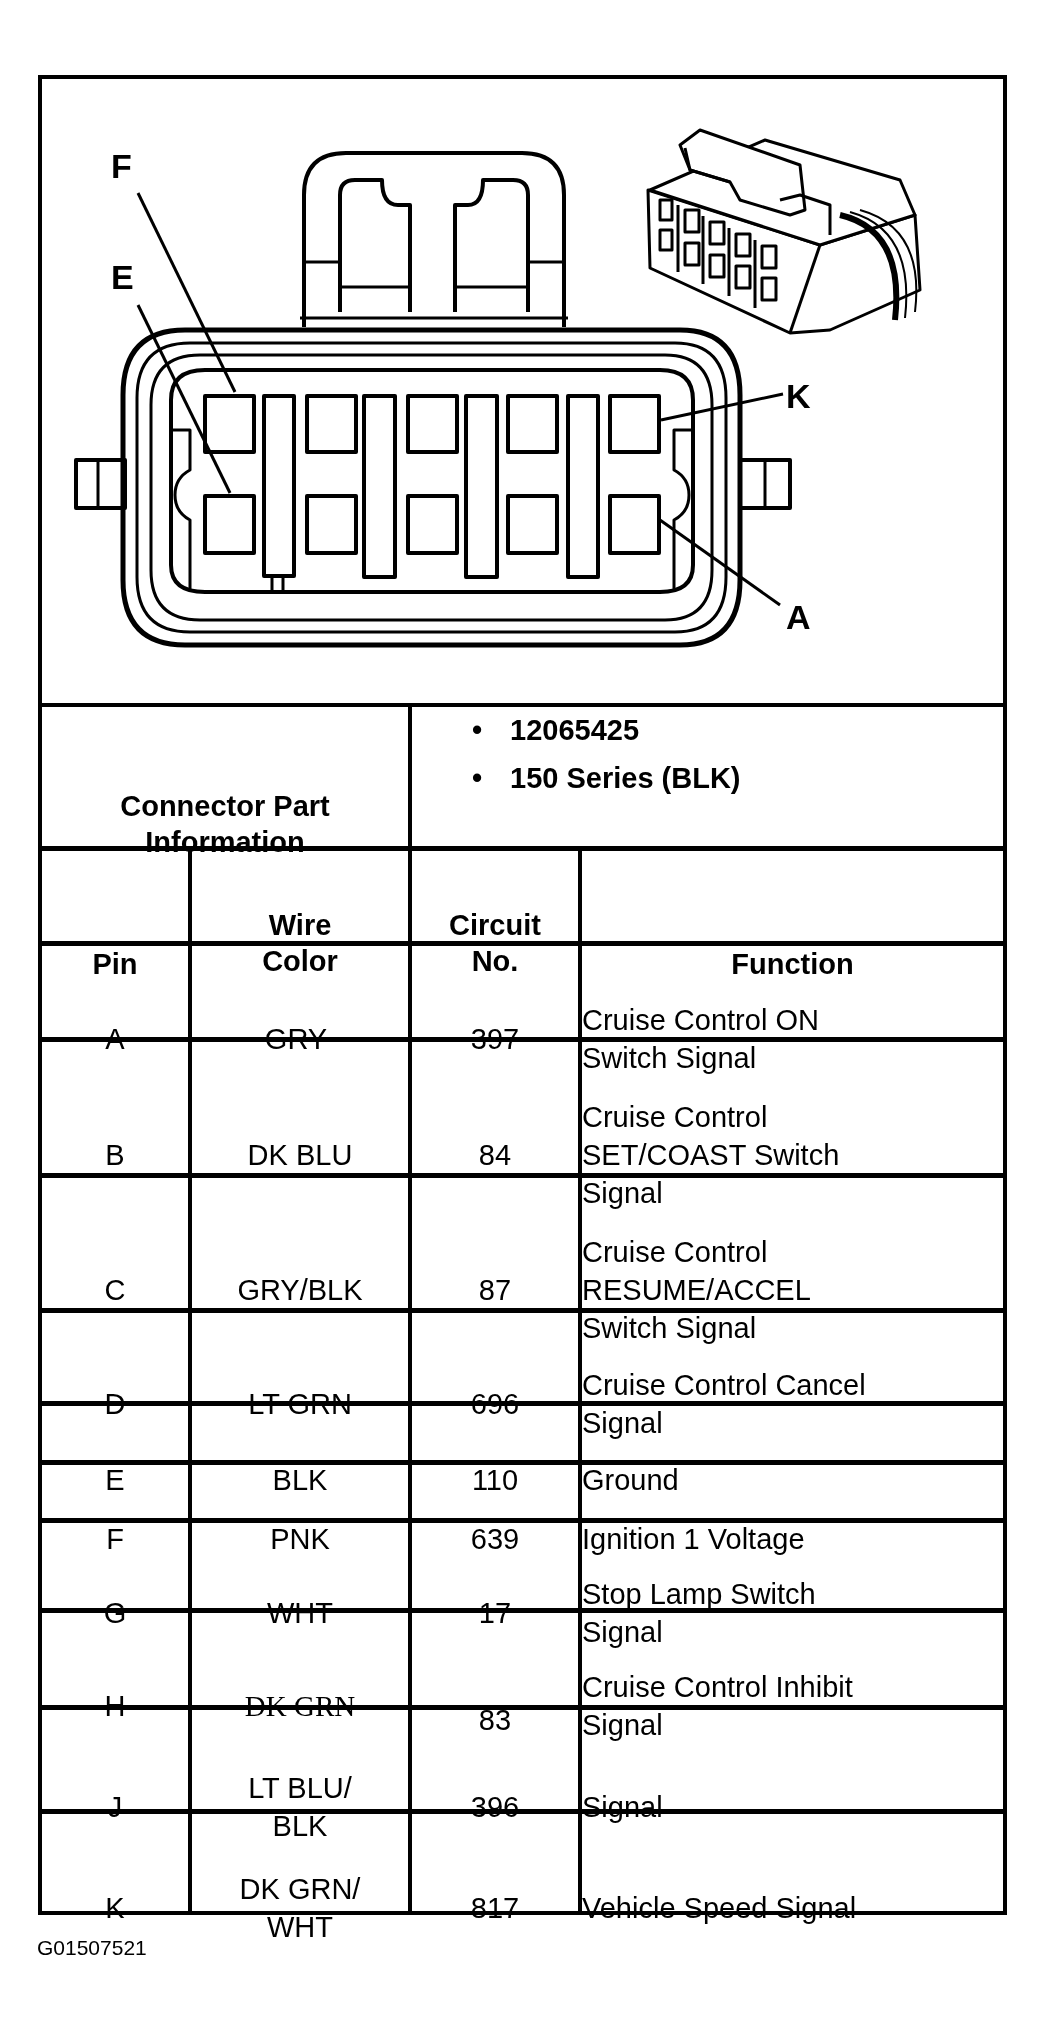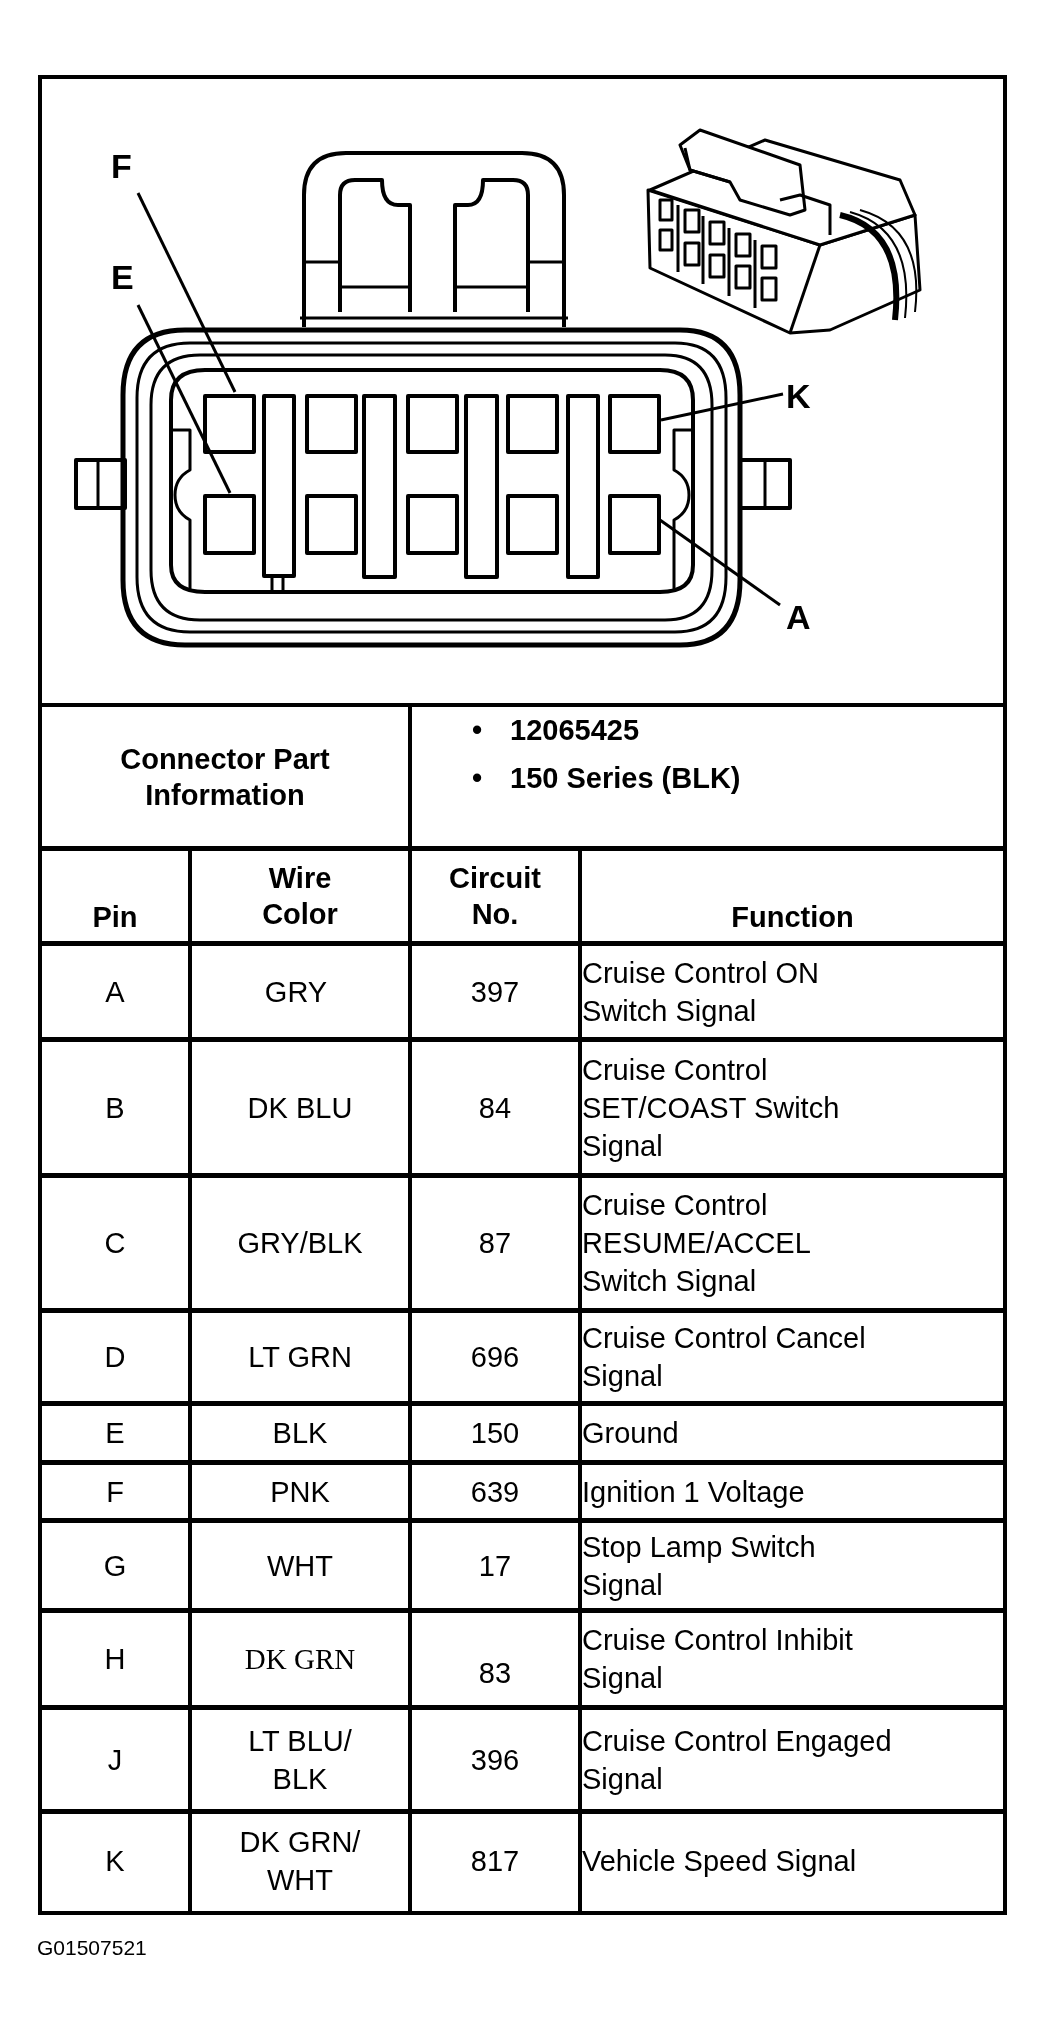--- a/index.html
+++ b/index.html
@@ -3,21 +3,21 @@
 <meta charset="utf-8">
 <style>
   html, body { margin: 0; padding: 0; background: #ffffff; }
   body { width: 1044px; height: 2035px; position: relative; overflow: hidden;
          font-family: "Liberation Sans", sans-serif; color: #000; }
   #frame { position: absolute; left: 38px; top: 75px; width: 969px; height: 1840px;
            box-sizing: border-box; border: 4px solid #000; }
   #drawing { position: absolute; left: 0; top: 0; width: 1044px; height: 710px; }
   .hline { position: absolute; left: 38px; width: 969px; background: #000; }
   .vline { position: absolute; width: 4px; background: #000; }
-  .cell { position: absolute; display: flex; align-items: center; box-sizing: border-box; }
+  .cell { position: absolute; display: flex; align-items: center; box-sizing: border-box; margin-top: 47px; }
   .center { justify-content: center; text-align: center; }
   .txt { font-size: 29px; line-height: 38px; }
   .bold { font-weight: bold; font-size: 29px; line-height: 36px; }
   .func { justify-content: flex-start; padding-left: 0; text-align: left; }
   .info-list { position: absolute; left: 460px; top: 712px; width: 540px; }
   .info-item { position: relative; padding-left: 50px; font-weight: bold; font-size: 29px; line-height: 36px; margin-bottom: 12px; }
   .info-item .bullet { position: absolute; left: 12px; top: 0; }
   #caption { position: absolute; left: 37px; top: 1936px; font-size: 21px; }
   .lbl { position: absolute; font-size: 34px; font-weight: bold; }
 </style>
@@ -264,21 +264,21 @@
           <div>E</div>
         </div>
       </div>
       <div class="cell txt center" style="left: 192px; top: 1406px; width: 216px; height: 54px;">
         <div>
           <div>BLK</div>
         </div>
       </div>
       <div class="cell txt center" style="left: 412px; top: 1406px; width: 166px; height: 54px;">
         <div>
-          <div>150</div>
+          <div>110</div>
         </div>
       </div>
       <div class="cell txt func" style="left: 582px; top: 1406px; width: 421px; height: 54px;">
         <div>
           <div>Ground</div>
         </div>
       </div>
     </div>
     <div>
       <div class="cell txt center" style="left: 42px; top: 1465px; width: 146px; height: 53px;">
@@ -360,21 +360,20 @@
           <div>BLK</div>
         </div>
       </div>
       <div class="cell txt center" style="left: 412px; top: 1710px; width: 166px; height: 99px;">
         <div>
           <div>396</div>
         </div>
       </div>
       <div class="cell txt func" style="left: 582px; top: 1710px; width: 421px; height: 99px;">
         <div>
-          <div>Cruise Control Engaged</div>
           <div>Signal</div>
         </div>
       </div>
     </div>
     <div>
       <div class="cell txt center" style="left: 42px; top: 1814px; width: 146px; height: 94px;">
         <div>
           <div>K</div>
         </div>
       </div>

